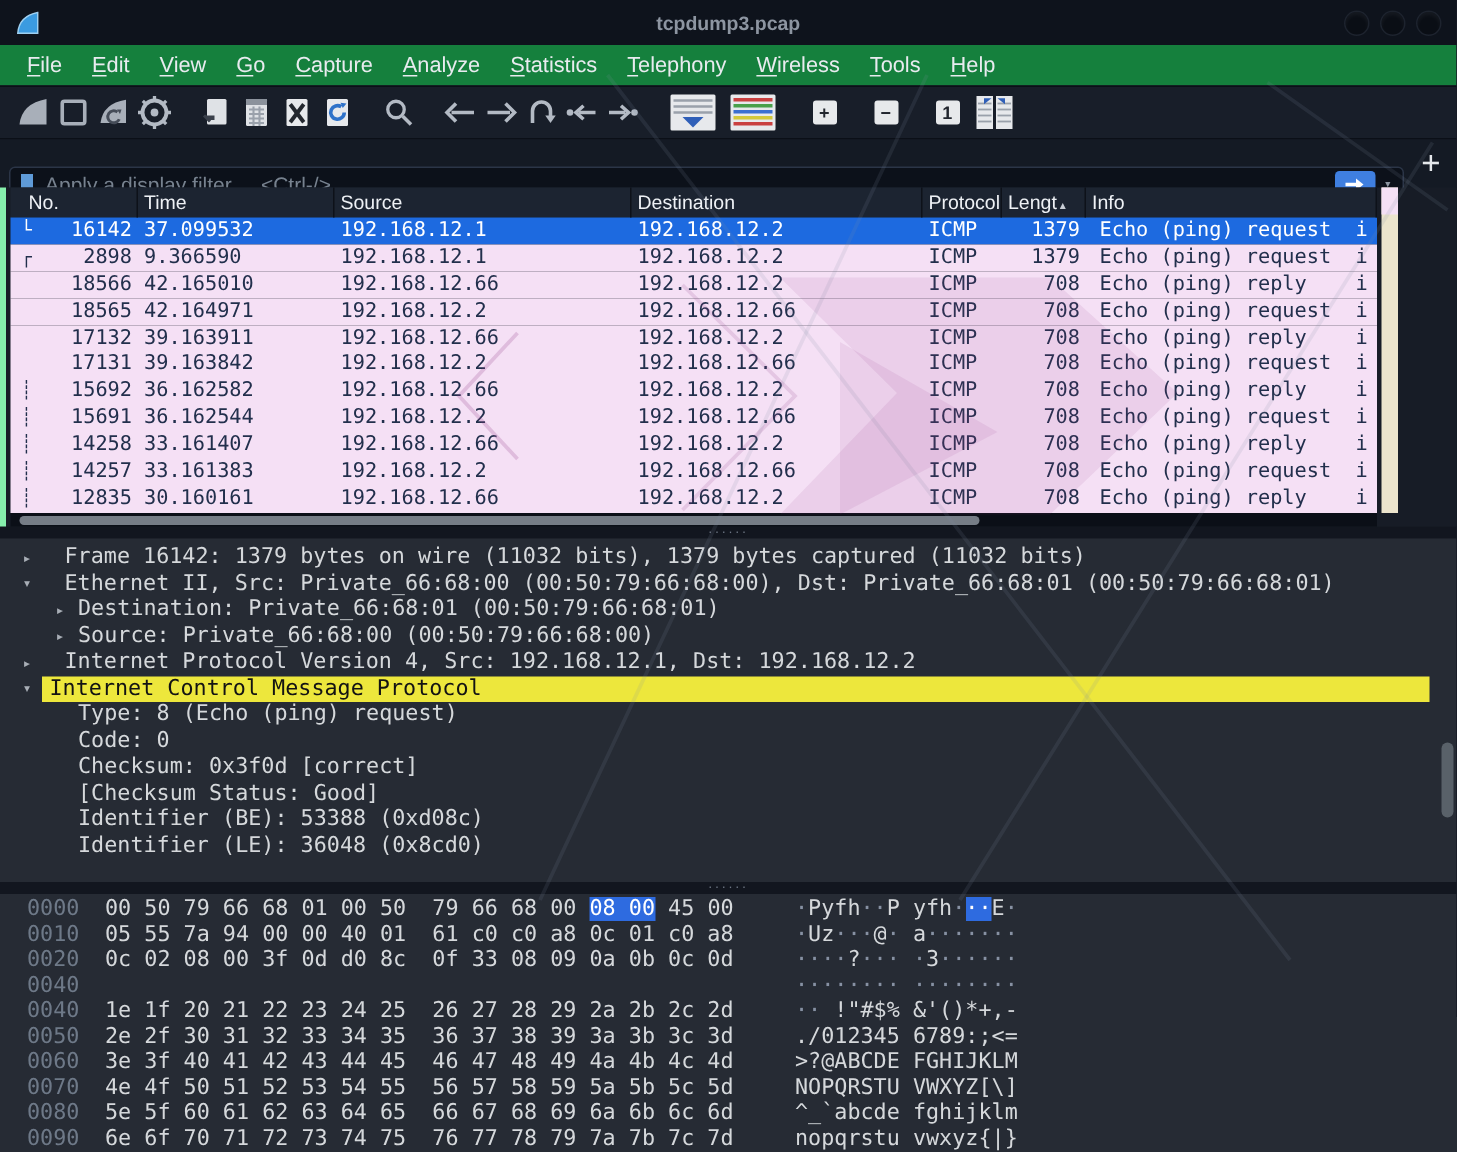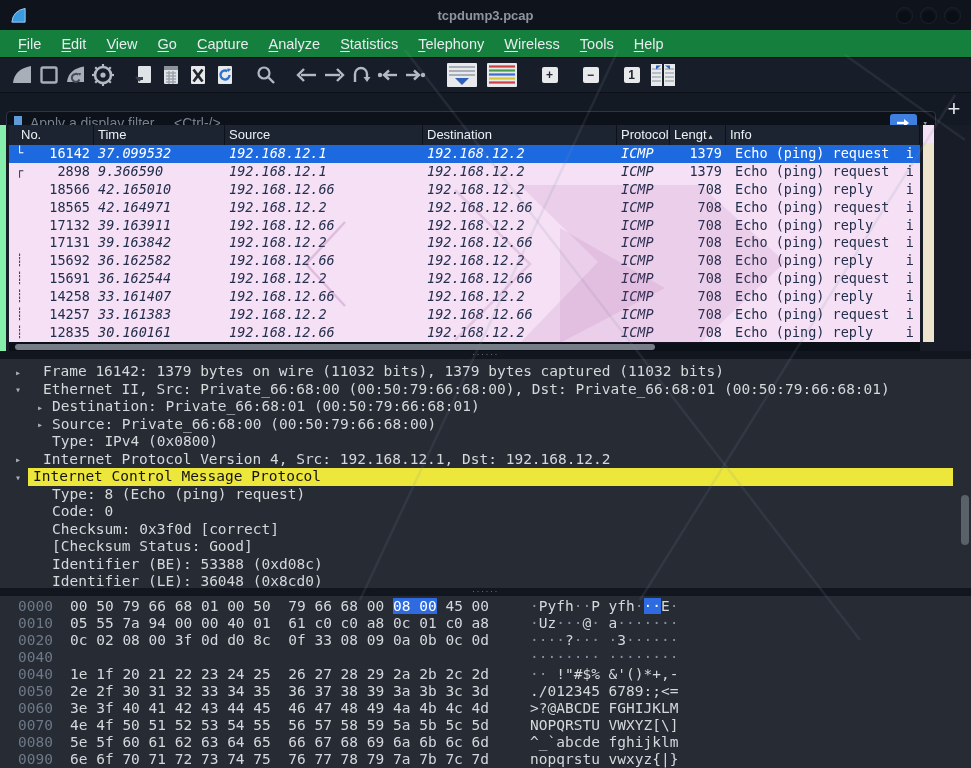--- a/index.html
+++ b/index.html
@@ -33,35 +33,35 @@
   .filterbar { height:32px; background:#141a24; display:flex; align-items:center; padding:0 8px 0 6px; }
   .filterbox { flex:1; height:25px; background:#0c111a; border:1px solid #2b3547; border-radius:4px;
                display:flex; align-items:center; padding:0 5px;margin-top:28px; }
   .filter-ph { flex:1; color:#77828f; font:14px "Liberation Sans",sans-serif; margin-left:6px; }
   .applybtn { width:27px; height:19px; background:var(--apply-blue); border-radius:3px;
               display:flex; align-items:center; justify-content:center; }
   .caret { color:#8d95a1; font-size:9px; margin:0 2px 0 6px; }
   .addbtn { color:#e4e7eb; font:22px "Liberation Sans",sans-serif; margin-left:9px; width:18px; text-align:center; }
 
   
-  .pl-wrap { height:226px; background:#171c26; position:relative; border-left:6px solid #86efac; }
+  .pl-wrap { height:226px; background:#171c26; position:relative; border-left:4px solid #86efac; }
   .pl-inner { position:absolute; left:3px; top:0; width:911px; }
   .pl-header { display:grid; grid-template-columns:85px 131px 198px 194px 53px 56px 1fr;
                height:20px; background:#1c2431; color:#eef1f5; font:13px "Liberation Sans",sans-serif; }
   .phc { border-right:1px solid #0d1119; padding:2px 0 0 4px; overflow:hidden; white-space:nowrap; }
   .phc:first-child { padding-left:12px; }
   .sortmark { font-size:8px; margin-left:2px; color:#c9ced6; }
   .prow { display:grid; grid-template-columns:26px 59px 131px 198px 194px 53px 56px 1fr;
           height:17.9px; line-height:17.9px; background:var(--row-pink); color:#222f4c;
           font-size:13.5px; white-space:pre; overflow:hidden; }
   .prow.sel { background:var(--sel-blue); color:#ffffff; }
   .pc { overflow:hidden; }
   .pc.rel { padding-left:7px; font-size:12px; }
   .pc.no, .pc.len { text-align:right; padding-right:4px; }
-  .pc.time, .pc.src, .pc.dst, .pc.proto { padding-left:4px;font-style:italic; }
+  .pc.time, .pc.src, .pc.dst, .pc.proto { padding-left:4px; }
   .pc.info { padding-left:9px; }
   .pl-minimap { position:absolute; left:917px; top:0; width:11px; height:217px; background:var(--minimap-cream); }
   .pl-minimap::before { content:""; position:absolute; top:0; left:0; right:0; height:18px; background:var(--row-pink); }
   .pl-hscroll { position:absolute; left:3px; top:217px; width:911px; height:9px; background:#0b0f17; }
   .pl-hthumb { position:absolute; left:6px; top:1.5px; width:640px; height:6px; background:#767d86; border-radius:3px; }
 
   
   .splitter { height:8px; background:#12161f; text-align:center; color:#6d7684;
               font:9px "Liberation Sans",sans-serif; line-height:7px; letter-spacing:1.5px; }
 
@@ -339,21 +339,20 @@
 </div>
 
 <div class="splitter">······</div>
 
 <div class="details">
   <div>
       <div class="dline d0"><span class="darr">▸</span><span class="dtext">Frame 16142: 1379 bytes on wire (11032 bits), 1379 bytes captured (11032 bits)</span></div>
       <div class="dline d0"><span class="darr">▾</span><span class="dtext">Ethernet II, Src: Private_66:68:00 (00:50:79:66:68:00), Dst: Private_66:68:01 (00:50:79:66:68:01)</span></div>
       <div class="dline d1"><span class="darr">▸</span><span class="dtext">Destination: Private_66:68:01 (00:50:79:66:68:01)</span></div>
       <div class="dline d1"><span class="darr">▸</span><span class="dtext">Source: Private_66:68:00 (00:50:79:66:68:00)</span></div>
-      <div class="dline d1"><span class="dtext">Type: IPv4 (0x0800)</span></div>
       <div class="dline d0"><span class="darr">▸</span><span class="dtext">Internet Protocol Version 4, Src: 192.168.12.1, Dst: 192.168.12.2</span></div>
       <div class="dline d0 hl"><span class="darr">▾</span><span class="dtext">Internet Control Message Protocol</span></div>
       <div class="dline d1"><span class="dtext">Type: 8 (Echo (ping) request)</span></div>
       <div class="dline d1"><span class="dtext">Code: 0</span></div>
       <div class="dline d1"><span class="dtext">Checksum: 0x3f0d [correct]</span></div>
       <div class="dline d1"><span class="dtext">[Checksum Status: Good]</span></div>
       <div class="dline d1"><span class="dtext">Identifier (BE): 53388 (0xd08c)</span></div>
       <div class="dline d1"><span class="dtext">Identifier (LE): 36048 (0x8cd0)</span></div>
     </div>
   <div class="dscroll"></div>

